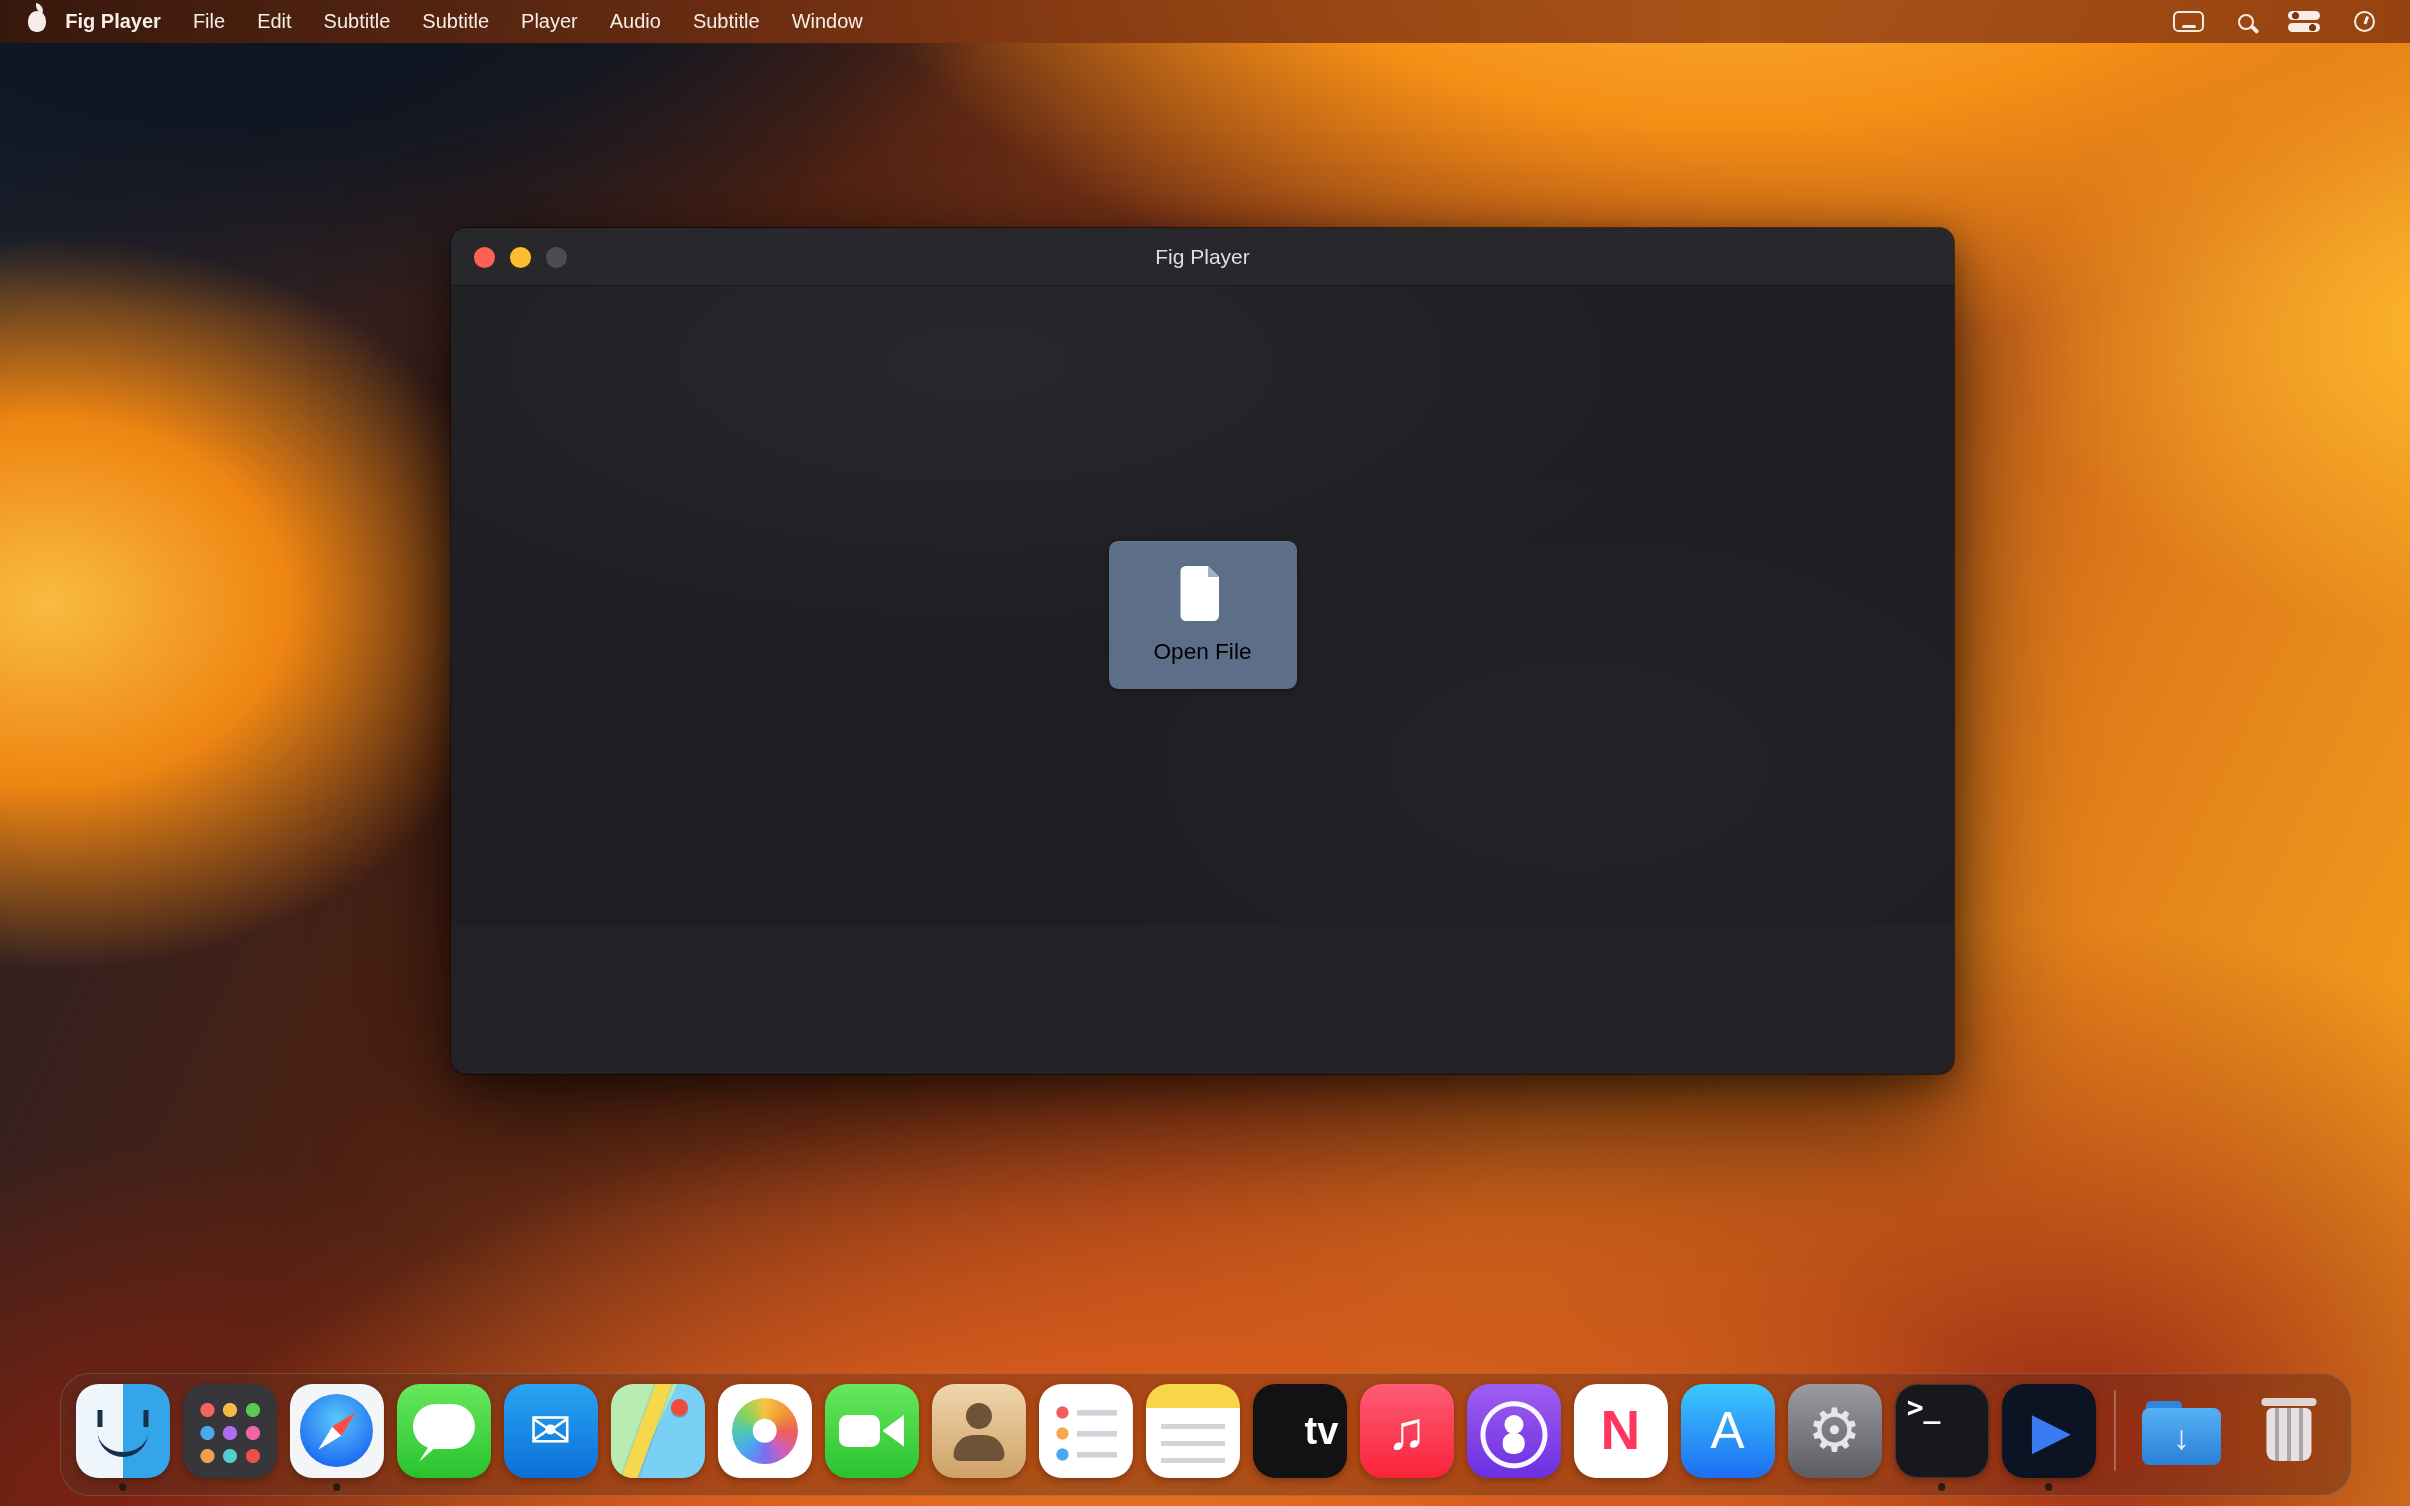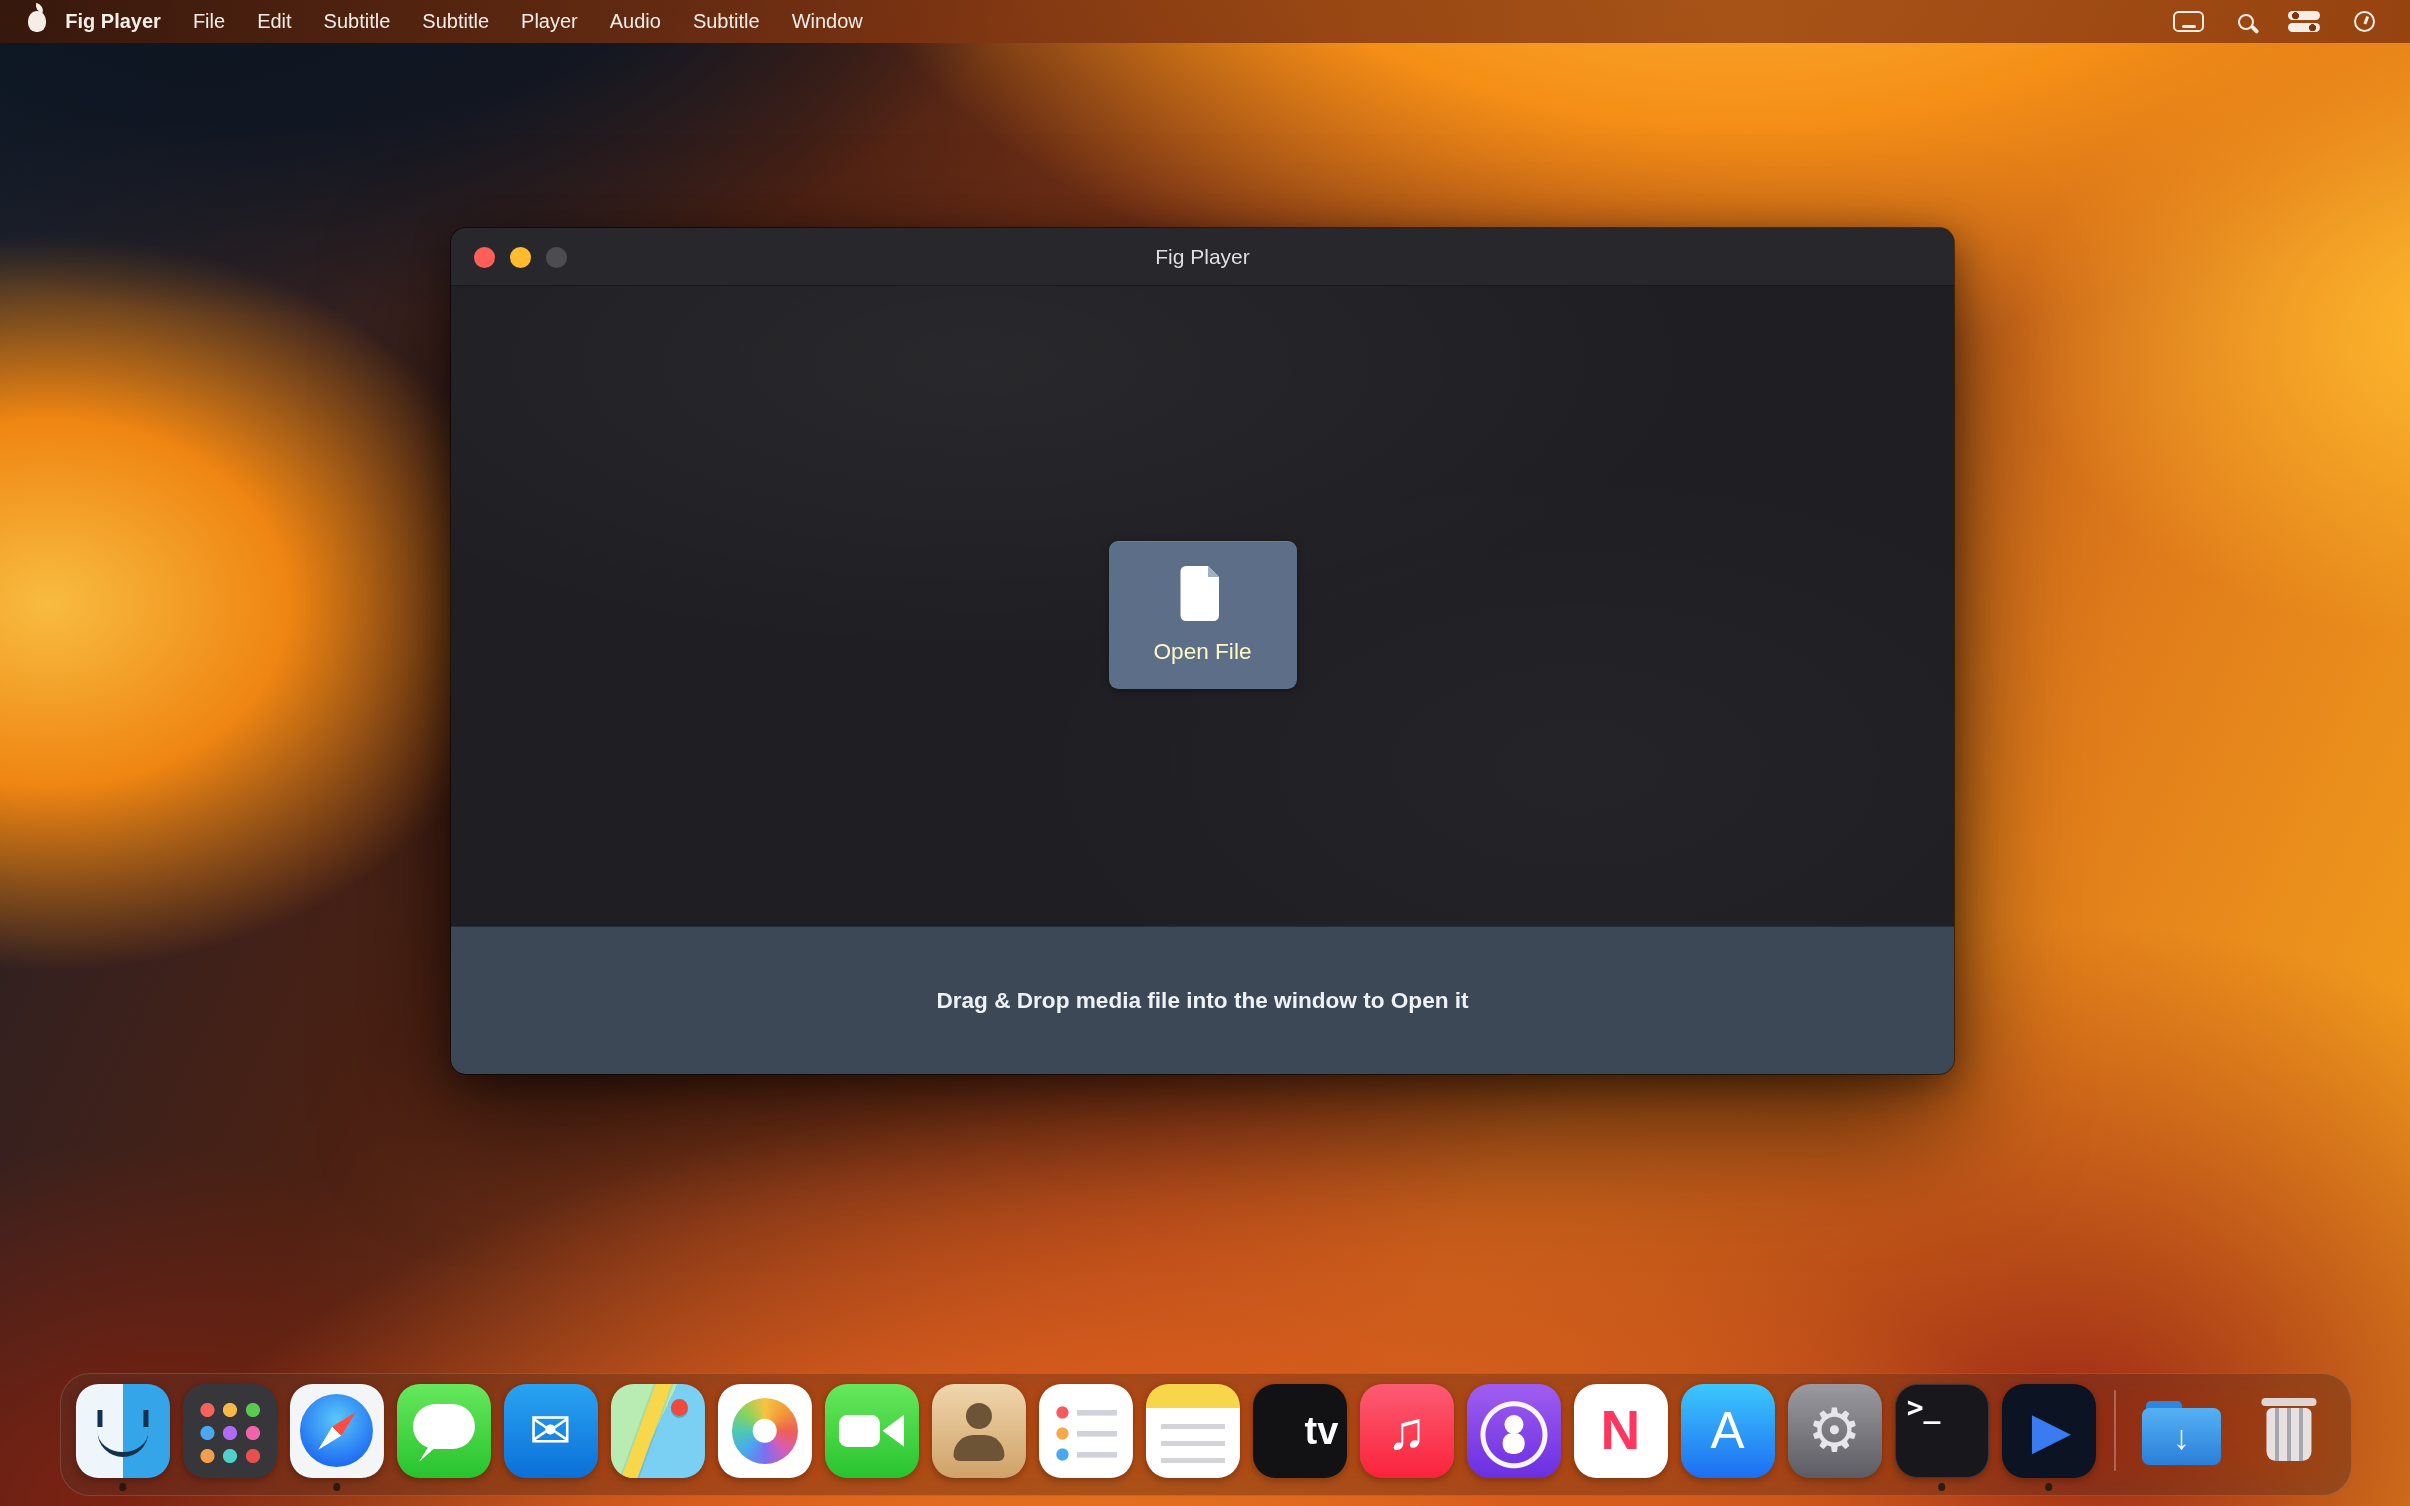--- a/index.html
+++ b/index.html
@@ -66,21 +66,21 @@
       #1f1f23;
     overflow:hidden;
   }
   .btn-row { position:absolute; top:255px; left:0; right:0; display:flex; justify-content:center; gap:113px; }
   .open-btn {
     width:188px; height:148px; background:#5d6f88; border-radius:9.4px;
     display:flex; flex-direction:column; align-items:center; justify-content:center; gap:15px;
     box-shadow:inset 0 0.9px 0 rgba(255,255,255,0.10), 0 1.9px 7.5px rgba(0,0,0,0.35);
     cursor:default;
   }
-  .open-btn .lbl { color:#fef9c3; font-size:22.6px; }
+  .open-btn .lbl { color:#000000; font-size:22.6px; }
   .win-footer {
     position:absolute; left:0; right:0; bottom:0; height:148px; background:#3d4856;
     border-radius:0 0 15px 15px; border-top:0.9px solid rgba(0,0,0,0.35);
     display:flex; align-items:center; justify-content:center;
     color:#eef2f6; font-size:22.6px; font-weight:bold;
   }
 
   
   .dock {
     position:absolute; left:50%; bottom:11.3px; transform:translateX(-50%); z-index:40;
@@ -216,23 +216,20 @@
             <svg width="45" height="55" viewBox="0 0 32 40">
               <path d="M4 0h16l8 8v28a4 4 0 0 1-4 4H4a4 4 0 0 1-4-4V4a4 4 0 0 1 4-4z" fill="#ffffff"></path>
               <path d="M20 0l8 8h-8z" fill="#9fb0c4"></path>
             </svg>
           </span>
           <span class="lbl">Open File</span>
         </div>
       </div>
     </div>
 
-    <div class="win-footer">
-      <span>Drag &amp; Drop media file into the window to Open it</span>
-    </div>
   </div>
 
   <div class="dock">
     <div class="dock-item running">
       <div class="tile ic-finder">
           <span class="glyph"></span>
         </div>
     </div>
     <div class="dock-item">
       <div class="tile ic-launchpad">

